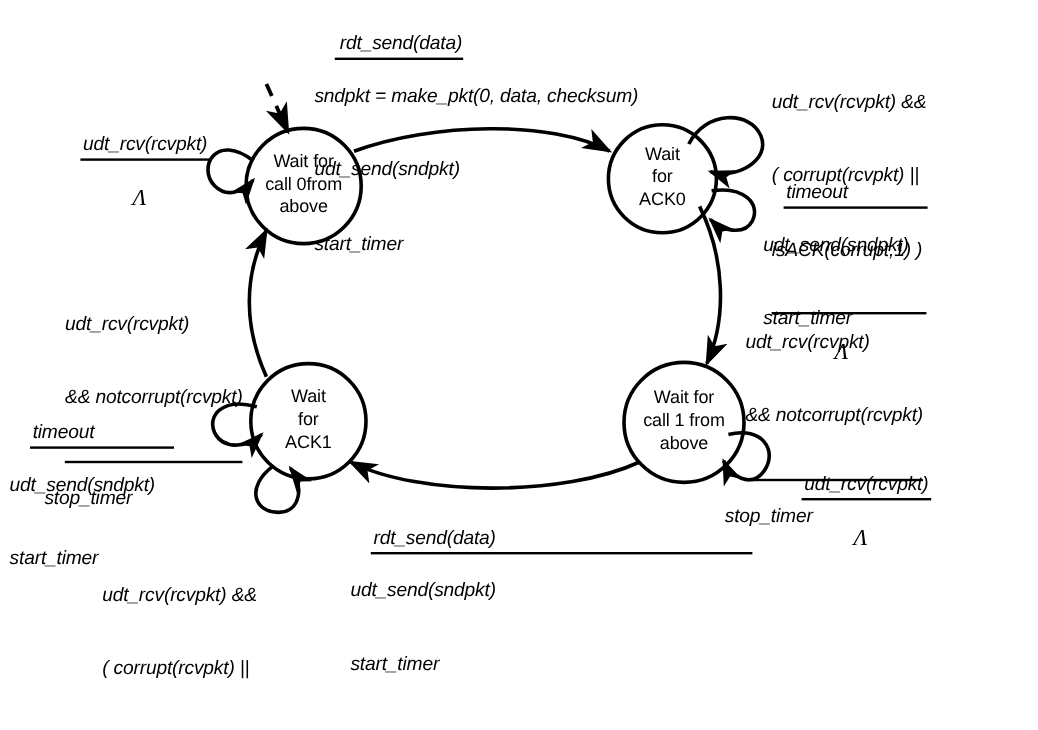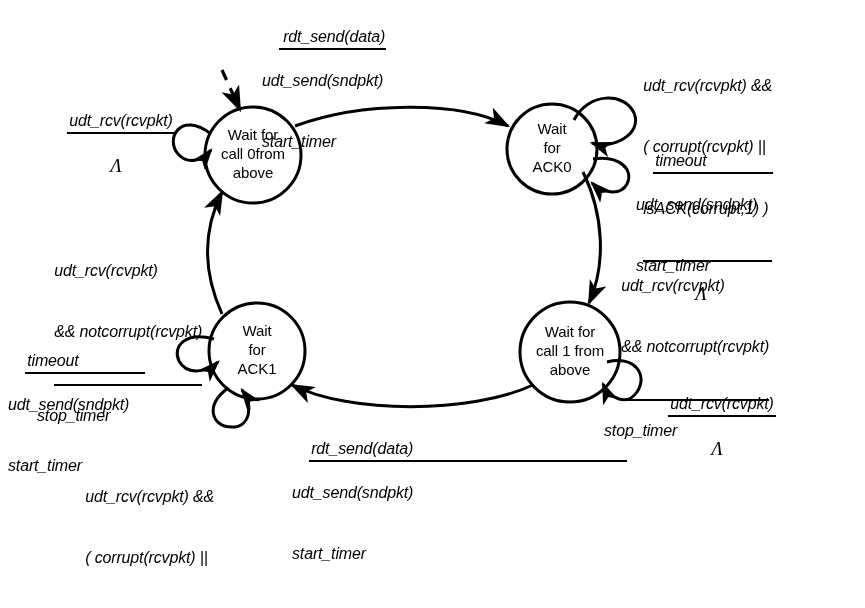--- a/index.html
+++ b/index.html
@@ -117,20 +117,21 @@
   <div class="state-label" style="left:210px; top:321px; width:94px;">Wait
 for
 ACK1</div>
 
   <div class="state-label" style="left:508px; top:322px; width:124px;">Wait for
 call 1 from
 above</div>
 
   <div class="ann" style="left:262px; top:6px;">
     <span class="num" style="border-bottom:2.6px solid #000; display:inline-block; padding:0 1px 1px 4px;">rdt_send(data)</span>
+    <span class="den">sndpkt = make_pkt(0, data, checksum)</span>
     <span class="den">udt_send(sndpkt)</span>
     <span class="den">start_timer</span>
   </div>
 
   <div class="ann frac-block" style="left:626px; top:14px;">
     <span class="numblock">
       <span class="num">udt_rcv(rcvpkt) &amp;&amp;</span>
       <span class="num">( corrupt(rcvpkt) ||</span>
       <span class="num">isACK(corrupt,1) )</span>
     </span>

